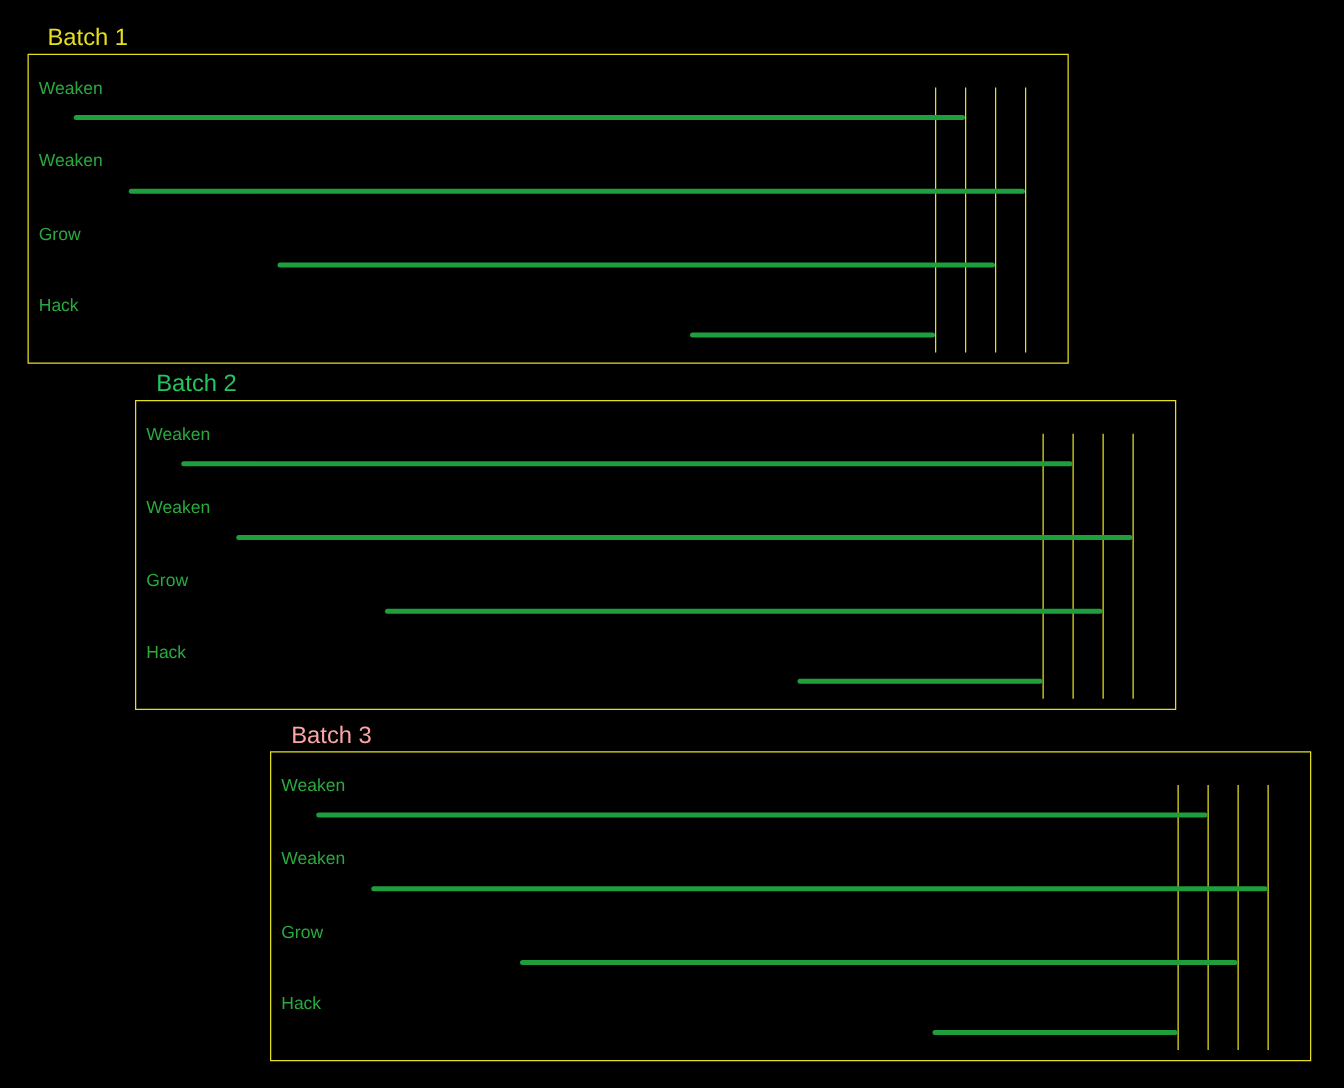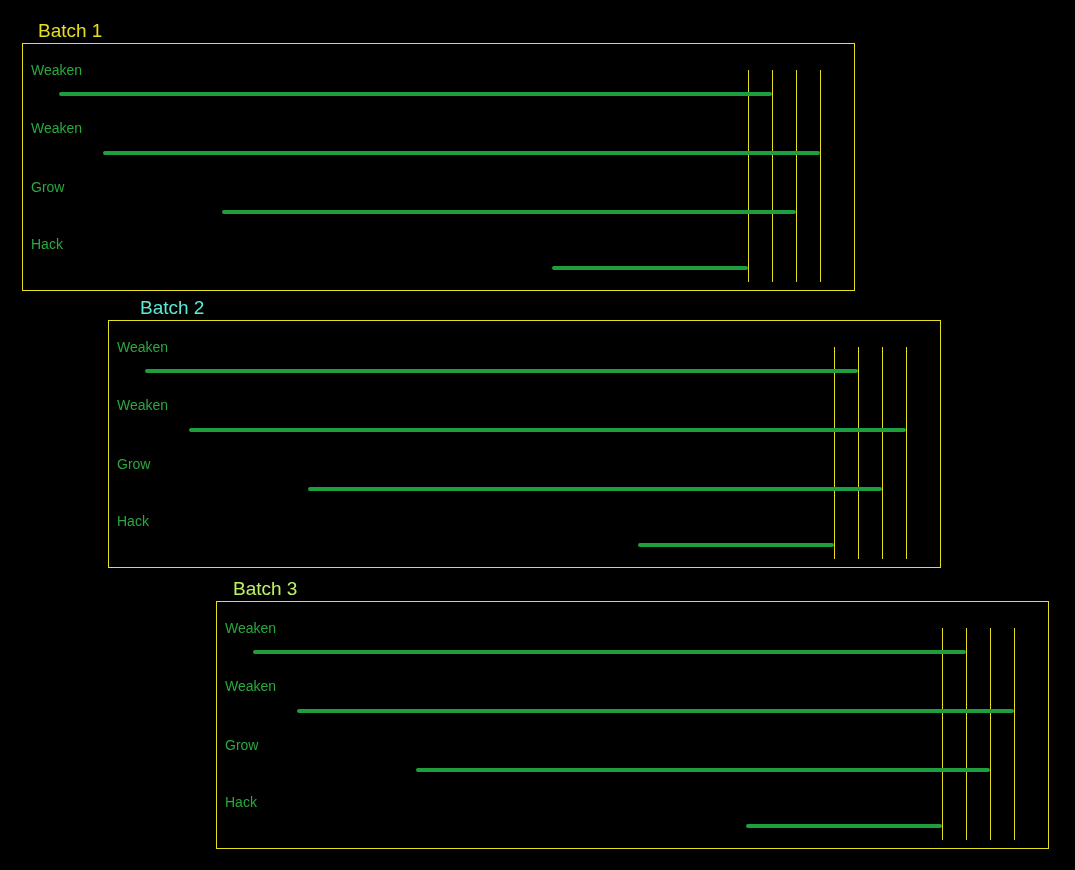--- a/index.html
+++ b/index.html
@@ -54,36 +54,36 @@
       <div class="finish-line" style="left: 797px; top: 26px; height: 212px; background: rgb(230, 223, 30);"></div>
       <div class="row-label" style="left: 8px; top: 15px; color: rgb(42, 169, 63);">Weaken</div>
       <div class="task-bar" style="left: 36px; top: 48px; width: 713px; background: rgb(31, 158, 60);"></div>
       <div class="row-label" style="left: 8px; top: 73px; color: rgb(42, 169, 63);">Weaken</div>
       <div class="task-bar" style="left: 80px; top: 107px; width: 717px; background: rgb(31, 158, 60);"></div>
       <div class="row-label" style="left: 8px; top: 132px; color: rgb(42, 169, 63);">Grow</div>
       <div class="task-bar" style="left: 199px; top: 166px; width: 574px; background: rgb(31, 158, 60);"></div>
       <div class="row-label" style="left: 8px; top: 189px; color: rgb(42, 169, 63);">Hack</div>
       <div class="task-bar" style="left: 529px; top: 222px; width: 196px; background: rgb(31, 158, 60);"></div>
     </div>
-    <div class="batch-label" style="left: 140px; top: 297px; color: #5eead4;">Batch 2</div>
+    <div class="batch-label" style="left: 125px; top: 297px; color: #22c55e;">Batch 2</div>
     <div class="batch-box" style="left: 108px; top: 320px; width: 833px; height: 248px; border-color: rgb(230, 223, 30);">
       <div class="finish-line" style="left: 725px; top: 26px; height: 212px; background: rgb(230, 223, 30);"></div>
       <div class="finish-line" style="left: 749px; top: 26px; height: 212px; background: rgb(230, 223, 30);"></div>
       <div class="finish-line" style="left: 773px; top: 26px; height: 212px; background: rgb(230, 223, 30);"></div>
       <div class="finish-line" style="left: 797px; top: 26px; height: 212px; background: rgb(230, 223, 30);"></div>
       <div class="row-label" style="left: 8px; top: 15px; color: rgb(42, 169, 63);">Weaken</div>
       <div class="task-bar" style="left: 36px; top: 48px; width: 713px; background: rgb(31, 158, 60);"></div>
       <div class="row-label" style="left: 8px; top: 73px; color: rgb(42, 169, 63);">Weaken</div>
       <div class="task-bar" style="left: 80px; top: 107px; width: 717px; background: rgb(31, 158, 60);"></div>
       <div class="row-label" style="left: 8px; top: 132px; color: rgb(42, 169, 63);">Grow</div>
       <div class="task-bar" style="left: 199px; top: 166px; width: 574px; background: rgb(31, 158, 60);"></div>
       <div class="row-label" style="left: 8px; top: 189px; color: rgb(42, 169, 63);">Hack</div>
       <div class="task-bar" style="left: 529px; top: 222px; width: 196px; background: rgb(31, 158, 60);"></div>
     </div>
-    <div class="batch-label" style="left: 233px; top: 578px; color: #bef264;">Batch 3</div>
+    <div class="batch-label" style="left: 233px; top: 578px; color: #fca5a5;">Batch 3</div>
     <div class="batch-box" style="left: 216px; top: 601px; width: 833px; height: 248px; border-color: rgb(230, 223, 30);">
       <div class="finish-line" style="left: 725px; top: 26px; height: 212px; background: rgb(230, 223, 30);"></div>
       <div class="finish-line" style="left: 749px; top: 26px; height: 212px; background: rgb(230, 223, 30);"></div>
       <div class="finish-line" style="left: 773px; top: 26px; height: 212px; background: rgb(230, 223, 30);"></div>
       <div class="finish-line" style="left: 797px; top: 26px; height: 212px; background: rgb(230, 223, 30);"></div>
       <div class="row-label" style="left: 8px; top: 15px; color: rgb(42, 169, 63);">Weaken</div>
       <div class="task-bar" style="left: 36px; top: 48px; width: 713px; background: rgb(31, 158, 60);"></div>
       <div class="row-label" style="left: 8px; top: 73px; color: rgb(42, 169, 63);">Weaken</div>
       <div class="task-bar" style="left: 80px; top: 107px; width: 717px; background: rgb(31, 158, 60);"></div>
       <div class="row-label" style="left: 8px; top: 132px; color: rgb(42, 169, 63);">Grow</div>

